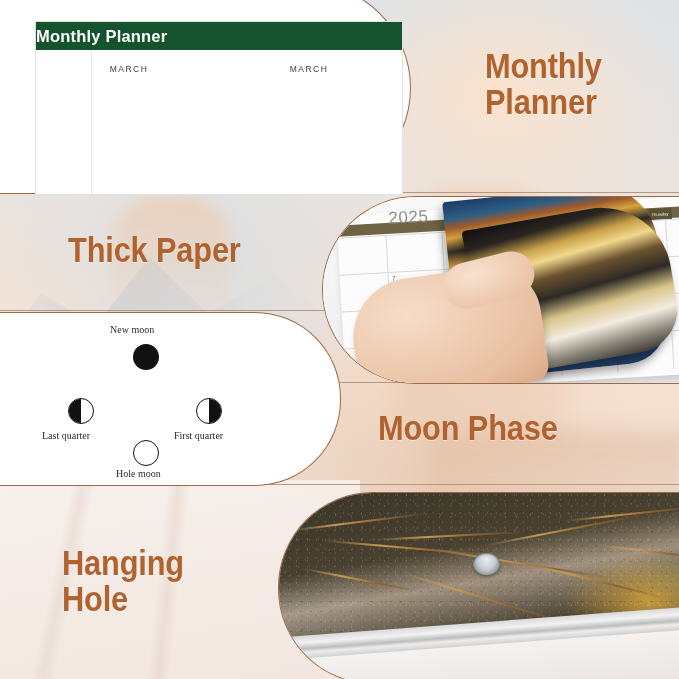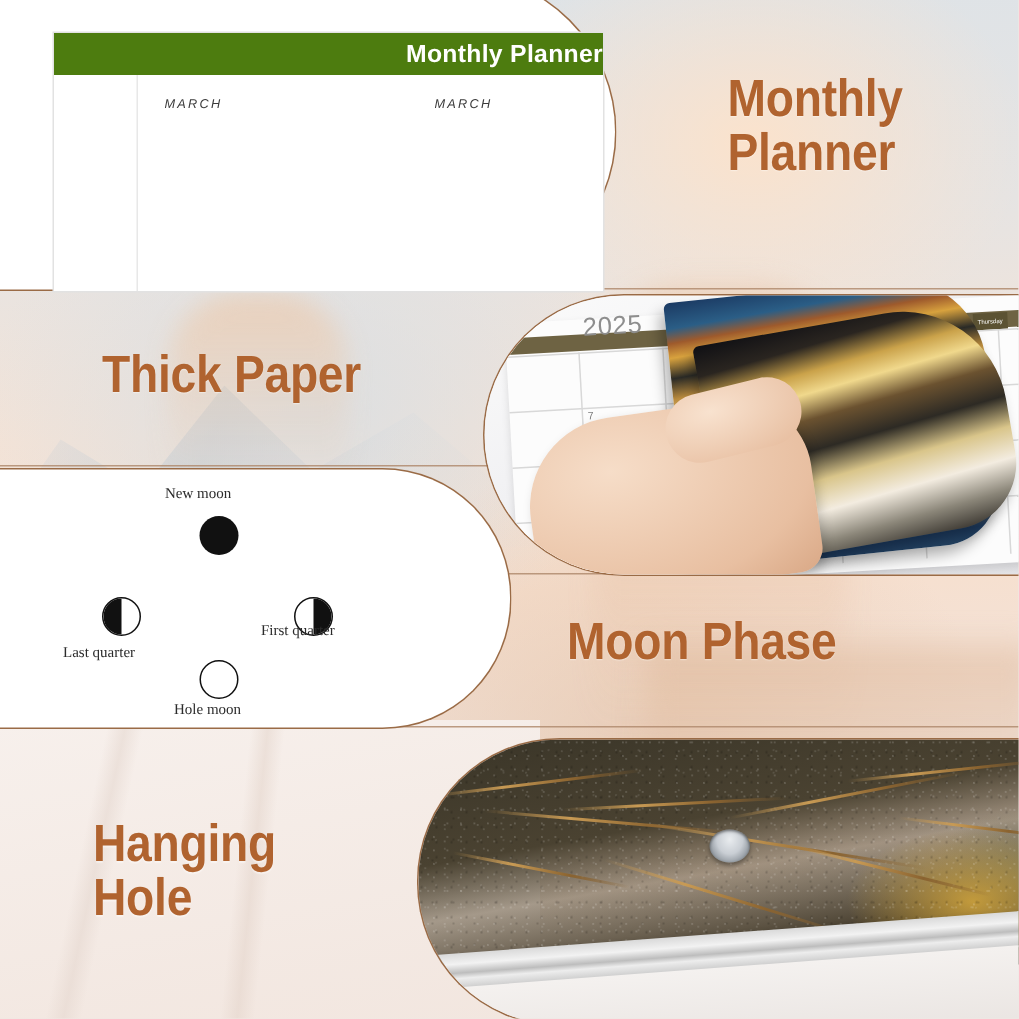--- a/index.html
+++ b/index.html
@@ -104,28 +104,28 @@
     box-shadow:0 1px 2px rgba(0,0,0,.5) inset, 0 2px 3px rgba(0,0,0,.35);}
   .edge{position:absolute;left:-40px;top:128px;width:520px;height:24px;
     background:linear-gradient(180deg,#d9d9d9,#f2f2f2 30%,#bdbdbd 55%,#ededed 70%,#c9c9c9 100%);
     transform:rotate(-4.3deg);box-shadow:0 2px 4px rgba(0,0,0,.2);}
   .edge2{position:absolute;left:-40px;top:150px;width:540px;height:52px;
     background:linear-gradient(180deg,#f4f1ef,#eae5e2);transform:rotate(-4.3deg);}
 
   
   .planner{position:absolute;left:36px;top:22px;width:366px;height:172px;background:#fff;
     box-shadow:0 0 0 1px #e2e2e2;}
-  .planner-head{height:28px;background:#4d7c0f;display:flex;align-items:center;justify-content:flex-end;}
+  .planner-head{height:28px;background:#14532d;display:flex;align-items:center;justify-content:flex-start;}
   .planner-head span{color:#fff;font-size:16.5px;font-weight:bold;letter-spacing:.2px;}
   .planner-body{display:flex;padding:10px 12px 0 12px;gap:18px;}
   .mcol{flex:1;}
   .mname{text-align:center;font-size:8.5px;letter-spacing:1.5px;color:#3b3b3b;margin-bottom:8px;}
   .mline{height:1px;background:#cfcfcf;margin-bottom:10px;}
   .planner-foot{display:flex;padding:4px 12px 0 12px;gap:18px;}
-  .planner-foot .mname{margin-bottom:0;font-style:italic;}
+  .planner-foot .mname{margin-bottom:0;}
   .planner-rule{position:absolute;left:55px;top:28px;bottom:0;width:1px;background:#e8e8e8;}
 
   
   .moons{position:absolute;left:0;top:316px;width:340px;height:165px;font-family:Liberation Serif, serif;}
   .mlabel{position:absolute;font-size:10px;color:#2b2b2b;white-space:nowrap;}
   .mdisc{position:absolute;width:26px;height:26px;border-radius:50%;box-sizing:border-box;}
   .mdisc.new{background:#111;}
   .mdisc.full{background:#fff;border:1.6px solid #111;}
   .mdisc.half{border:1.6px solid #111;overflow:hidden;background:#fff;}
   .mdisc.half i{display:block;width:50%;height:100%;background:#111;}
@@ -227,21 +227,21 @@
     <div class="mdisc new" style="left:133px;top:28px"></div>
 
     <div class="mdisc half" style="left:68px;top:82px">
         <i></i>
       </div>
     <div class="mlabel" style="left:42px;top:114px">Last quarter</div>
 
     <div class="mdisc half right" style="left:196px;top:82px">
         <i></i>
       </div>
-    <div class="mlabel" style="left:174px;top:99px">First quarter</div>
+    <div class="mlabel" style="left:174px;top:114px">First quarter</div>
 
     <div class="mdisc full" style="left:133px;top:124px"></div>
     <div class="mlabel" style="left:116px;top:152px">Hole moon</div>
   </div>
 
   <div class="head h3">
     <div>Moon Phase</div>
   </div>
 
   <div class="head h4">

